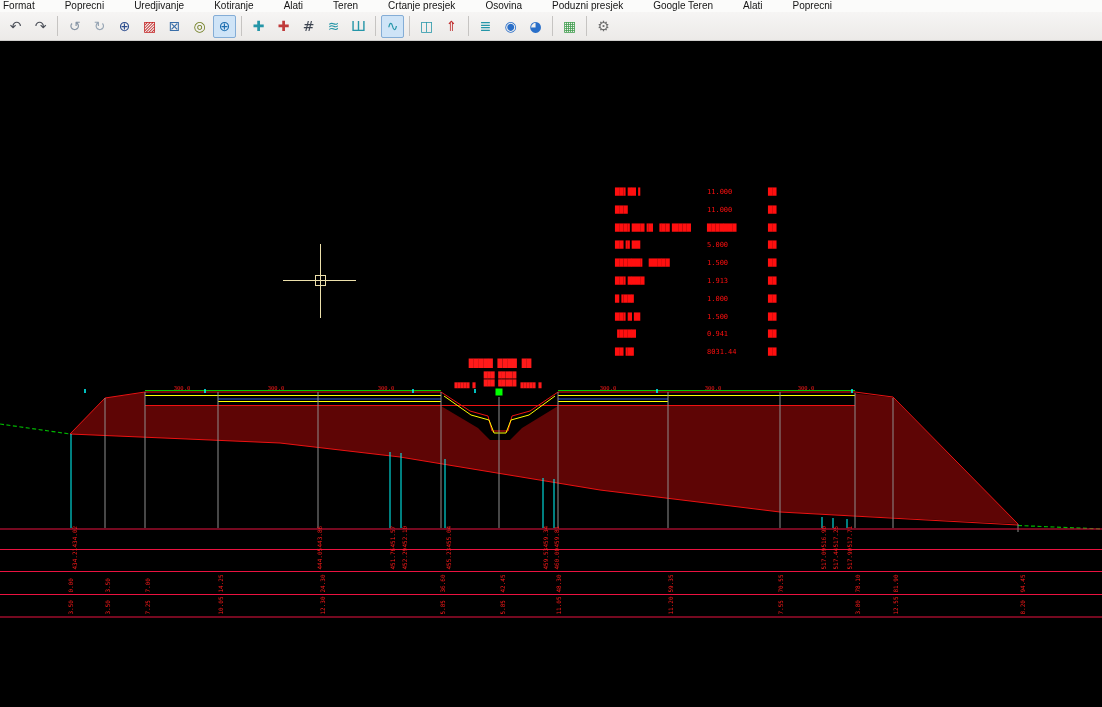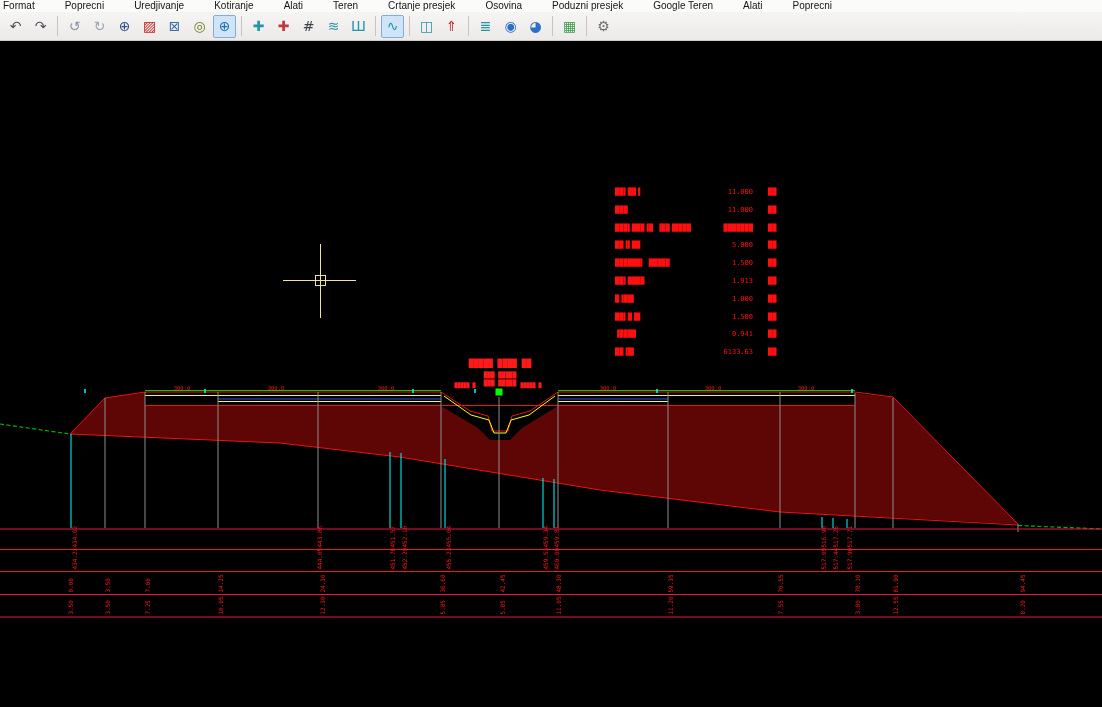--- a/index.html
+++ b/index.html
@@ -20,21 +20,21 @@
   .tb-btn.pressed{background:#cfe4f7;border-color:#84add6;}
   .tb-sep{width:1px;height:20px;background:#c6c4c2;margin:0 4px;}
   
   #canvas-wrap{position:absolute;left:0;top:41px;width:1102px;height:666px;background:#000;}
   svg text{font-family:"DejaVu Sans Mono",monospace;}
   
   #param-table{position:absolute;left:615px;top:147px;color:#ff0f0f;
                font-family:"DejaVu Sans Mono",monospace;font-size:7px;}
   .param-row{display:flex;height:17.8px;align-items:flex-start;white-space:nowrap;}
   .param-label{width:92px;overflow:visible;}
-  .param-value{width:46px;text-align:right;}
+  .param-value{width:46px;text-align:left;}
   .param-unit{width:20px;margin-left:15px;text-align:left;}
 </style>
 </head>
 <body>
 
 <div id="menubar">
     <span class="menu-item">Format</span>
     <span class="menu-item">Poprecni</span>
     <span class="menu-item">Uredjivanje</span>
     <span class="menu-item">Kotiranje</span>
@@ -254,17 +254,17 @@
         <span class="param-value">1.500</span>
         <span class="param-unit">██</span>
       </div>
       <div class="param-row">
         <span class="param-label">▐████</span>
         <span class="param-value">0.941</span>
         <span class="param-unit">██</span>
       </div>
       <div class="param-row">
         <span class="param-label">██▐█▌</span>
-        <span class="param-value">6133.63</span>
+        <span class="param-value">8031.44</span>
         <span class="param-unit">██</span>
       </div>
     </div>
 </div>
 
 </body></html>

